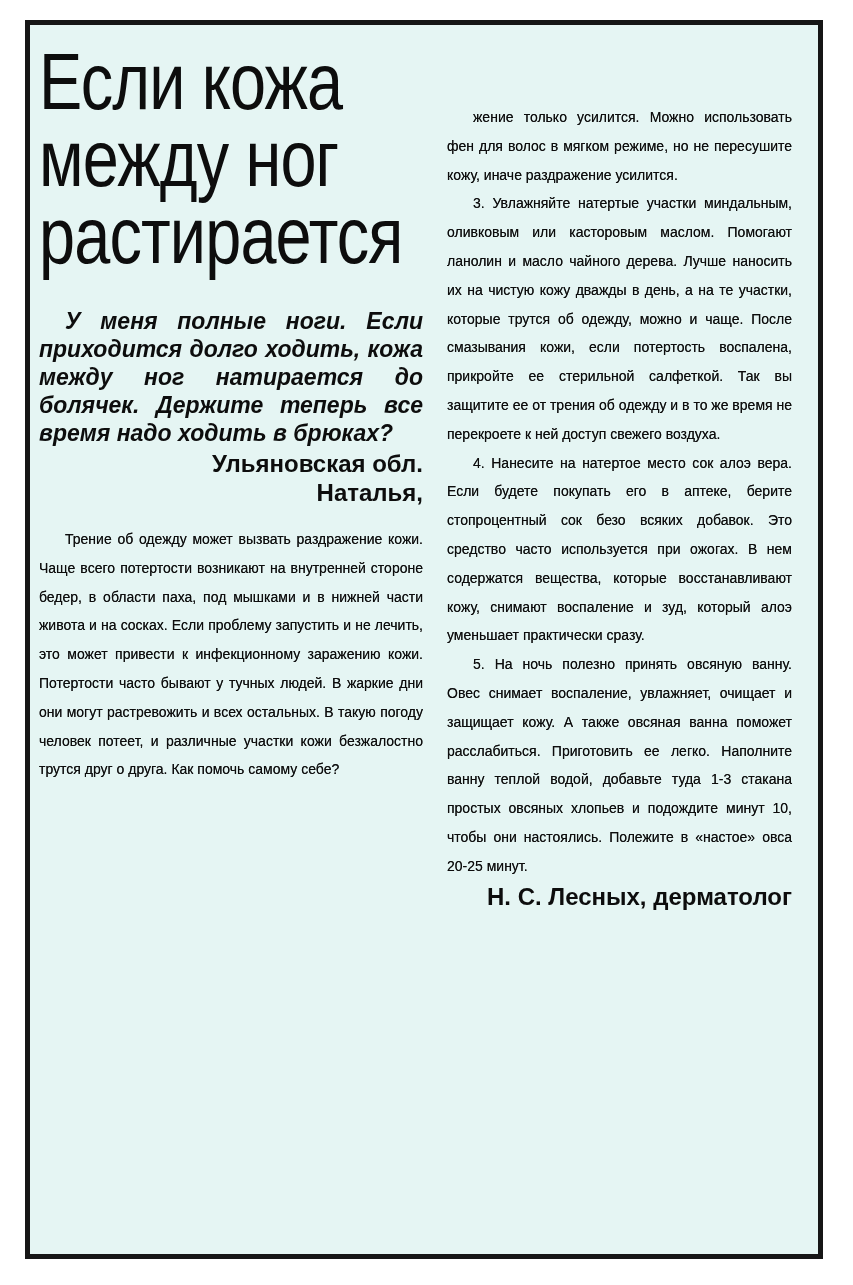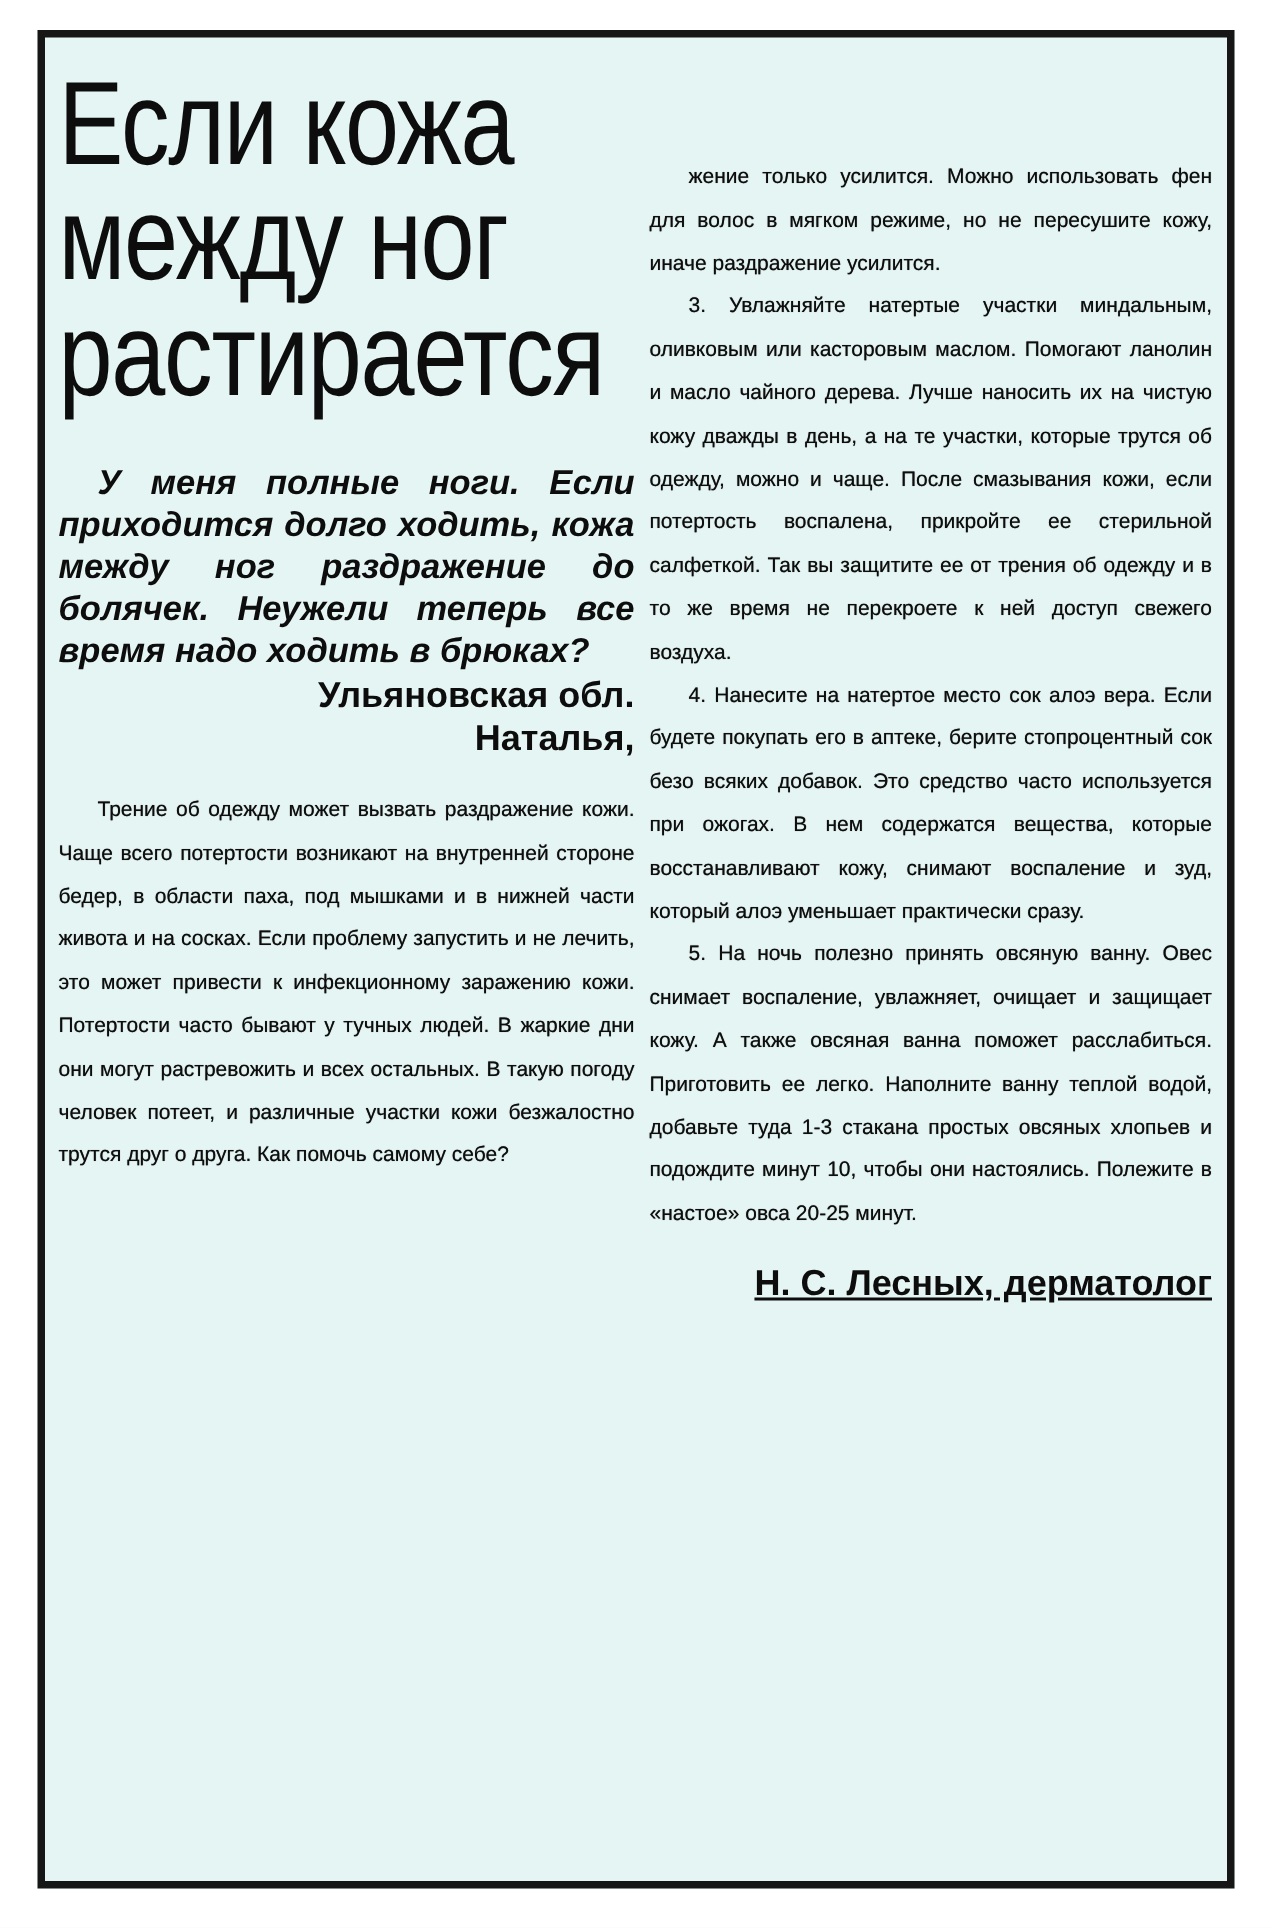--- a/index.html
+++ b/index.html
@@ -18,23 +18,23 @@
   }
   .card {
     position: absolute;
     left: 25px;
     top: 20px;
     width: 798px;
     height: 1239px;
     box-sizing: border-box;
     border: 5px solid var(--border, #161616);
     background: var(--card-bg, #e5f5f3);
-    padding: 4px 10px 10px 9px;
+    padding: 4px 26px 10px 9px;
     display: flex;
-    gap: 10px;
+    gap: 24px;
   }
   .col {
     box-sizing: border-box;
   }
   .col-left { width: 384px; flex: 0 0 384px; }
   .col-right { flex: 1 1 auto; padding-top: 74px; }
 
   .title {
     margin: 14px 0 0 0;
     padding: 0;
@@ -79,39 +79,38 @@
     text-shadow: 0 0 0.5px rgba(10,10,10,0.75);
   }
   .col-left .bodytext {
     margin-top: 18px;
   }
   .author {
     font-weight: bold;
     font-size: 24px;
     line-height: 30px;
     text-align: right;
-    margin-top: 18px;
-    text-decoration: underline;
+    margin-top: 1px;
   }
 </style>
 </head>
 <body>
 
 <div class="page">
   <div class="card">
 
     <div class="col col-left">
       <h1 class="title">
         <span class="title-line">Если кожа</span>
         <span class="title-line">между ног</span>
         <span class="title-line">растирается</span>
       </h1>
 
       <div class="question">
-        <p>У меня полные ноги. Если приходится долго ходить, кожа между ног раздражение до болячек. Неужели теперь все время надо ходить в брюках?</p>
+        <p>У меня полные ноги. Если приходится долго ходить, кожа между ног натирается до болячек. Держите теперь все время надо ходить в брюках?</p>
       </div>
 
       <div class="q-signature">
         <div>Ульяновская обл.</div>
         <div>Наталья,</div>
       </div>
 
       <div class="bodytext">
         <p>Трение об одежду может вызвать раздражение кожи. Чаще всего потертости возникают на внутренней стороне бедер, в области паха, под мышками и в нижней части живота и на сосках. Если проблему запустить и не лечить, это может привести к инфекционному заражению кожи. Потертости часто бывают у тучных людей. В жаркие дни они могут растревожить и всех остальных. В такую погоду человек потеет, и различные участки кожи безжалостно трутся друг о друга. Как помочь самому себе?</p>
       </div>

